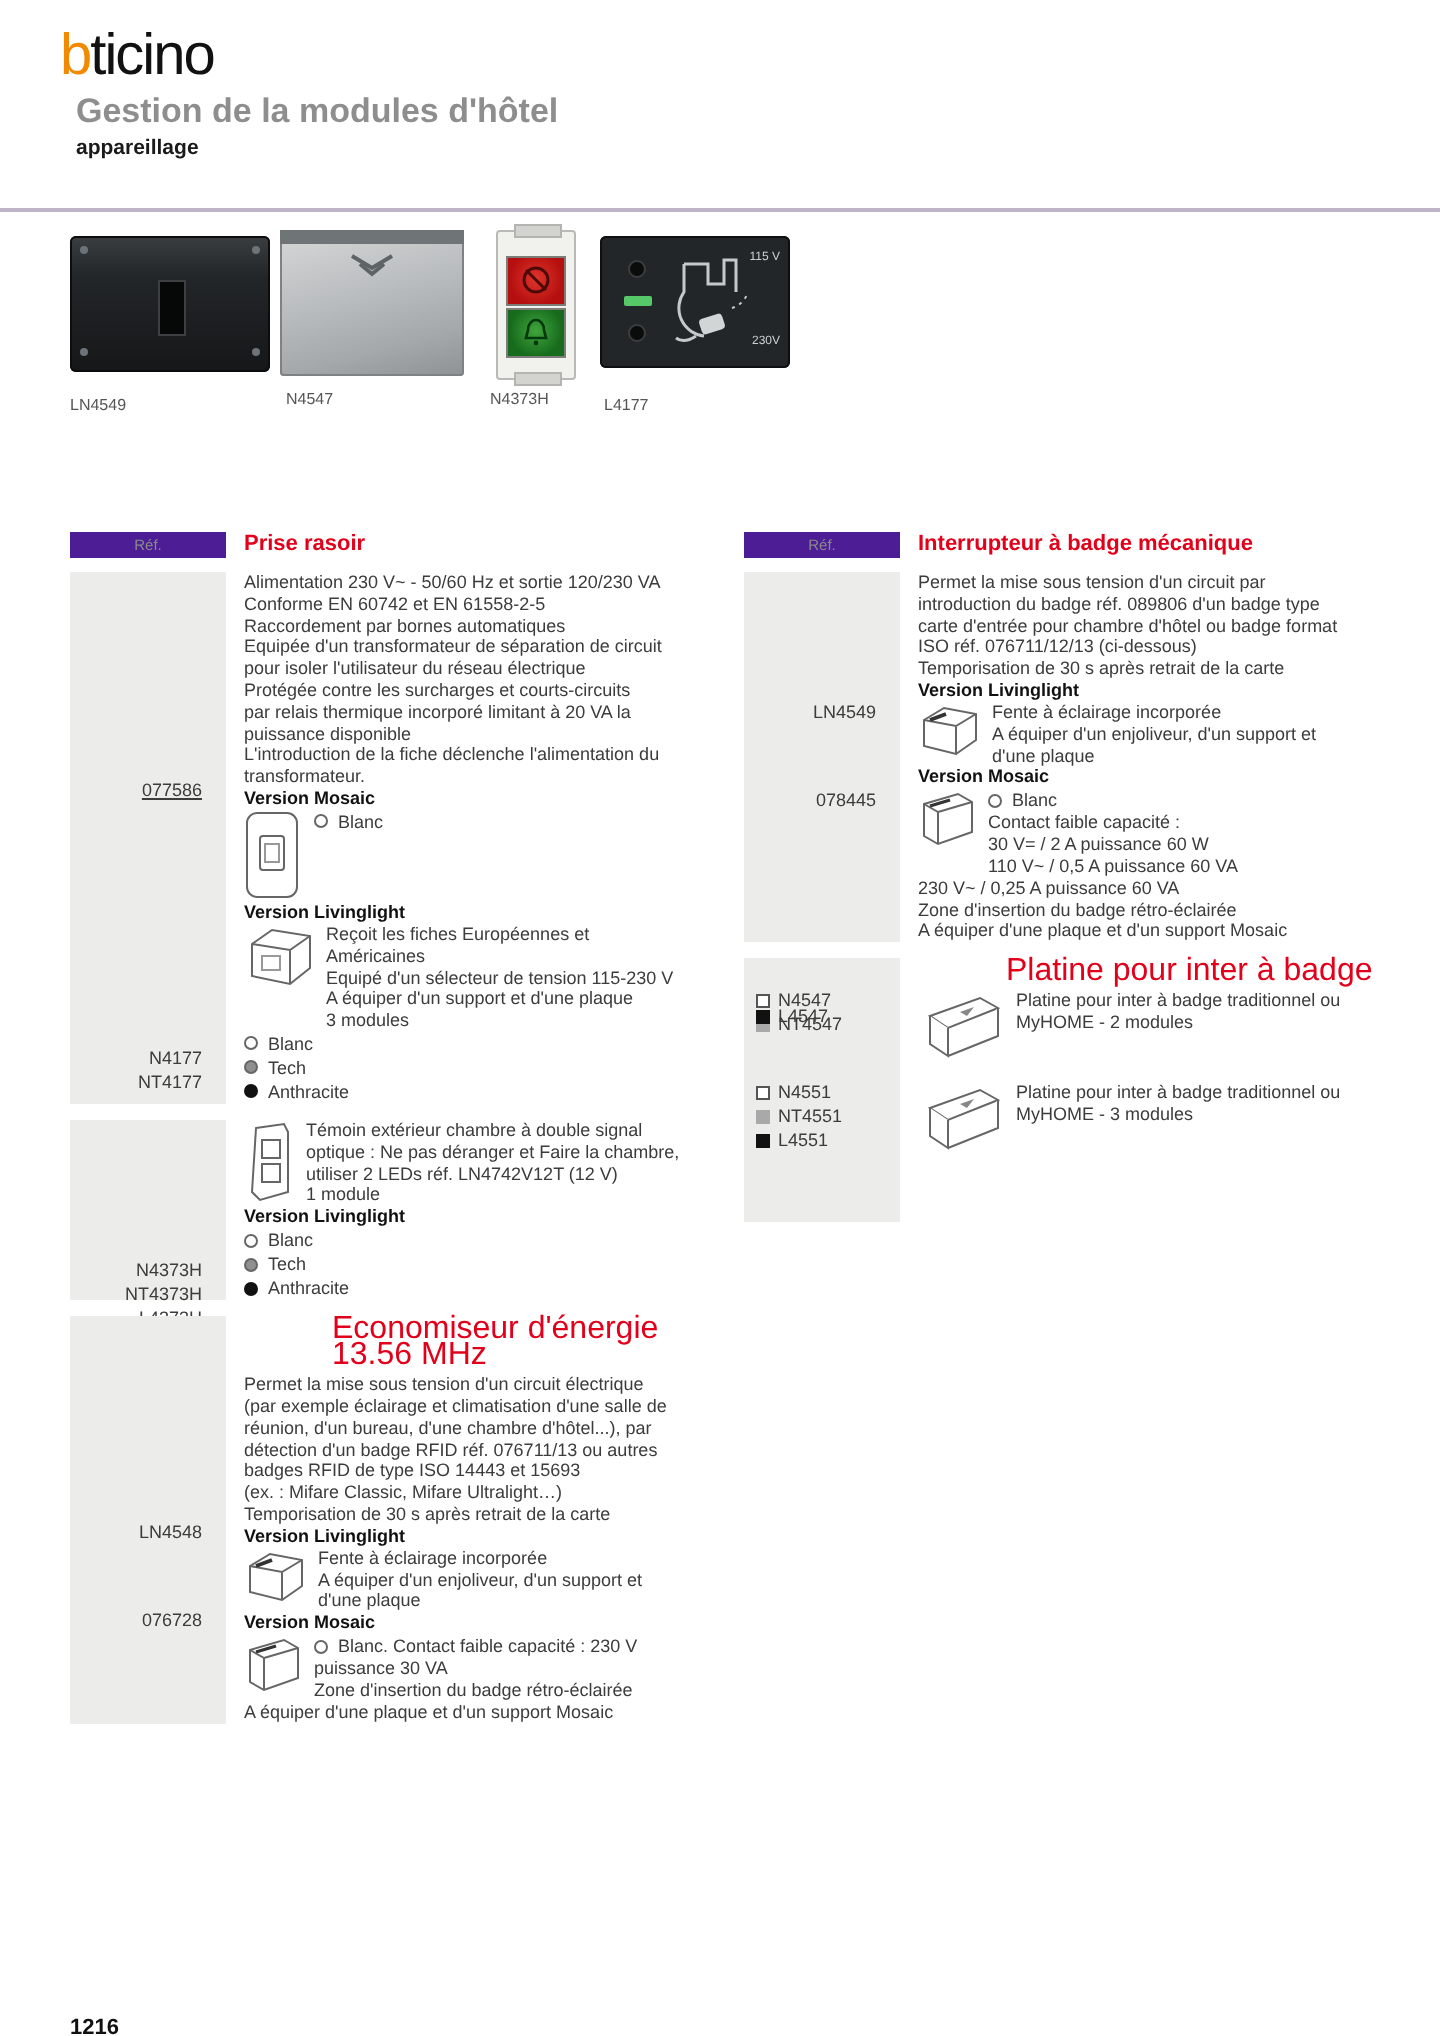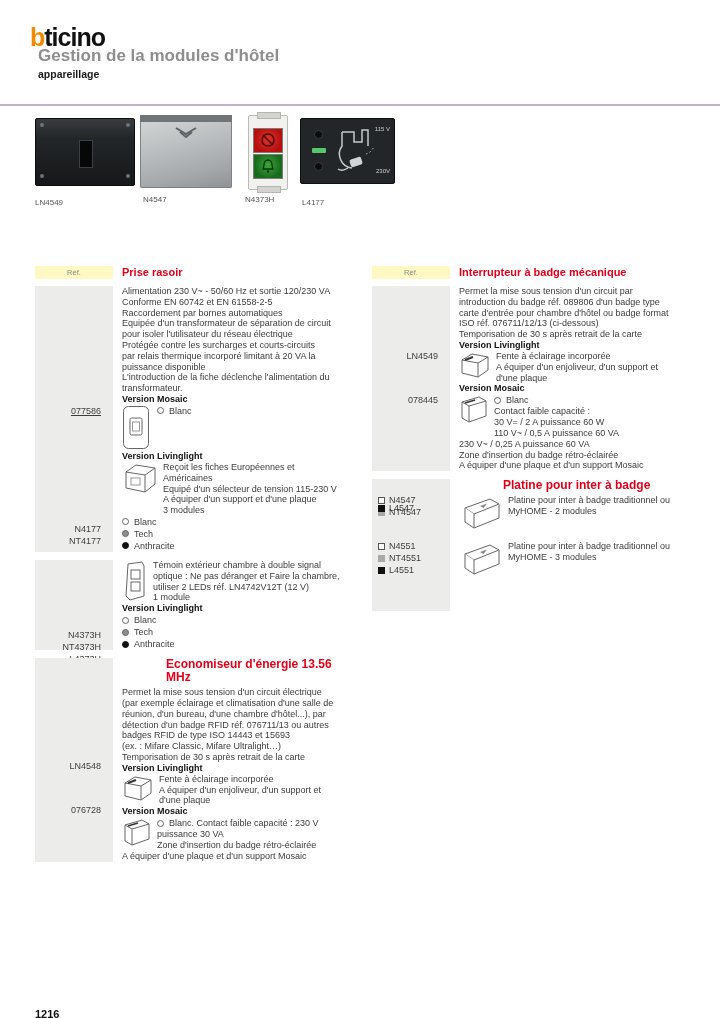--- a/index.html
+++ b/index.html
@@ -1,20 +1,20 @@
 <!DOCTYPE html>
 <html><head>
 <meta charset="utf-8">
 <style>
   html,body{margin:0;padding:0;background:#888;}
   .page{position:relative;width:720px;height:1018px;background:#fff;
         font-family:"Liberation Sans", sans-serif;color:#3c3c3c;overflow:hidden;}
 
   
-  .logo{position:absolute;left:30px;top:23px;font-size:25px;font-weight:bold;
+  .logo{position:absolute;left:30px;top:12px;font-size:29px;font-weight:normal;
         letter-spacing:-1px;color:#111;}
   .logo .b{color:#f18a00;}
   .hdr-title{position:absolute;left:38px;top:46px;font-size:17px;font-weight:bold;color:#8e8e8e;}
   .hdr-sub{position:absolute;left:38px;top:68px;font-size:10.5px;font-weight:bold;color:#1a1a1a;}
   .rule{position:absolute;left:0;top:104px;width:720px;height:2px;background:#beb3c7;}
 
   
   .products{position:absolute;left:0;top:112px;width:720px;height:95px;}
   .prod{position:absolute;}
   .prod-label{position:absolute;font-size:8px;color:#555;top:80px;left:0;}
@@ -37,31 +37,31 @@
   .img-l4177{width:95px;height:66px;background:#232628;border-radius:3px;position:relative;
       box-shadow:inset 0 0 0 1px #0e0f10;}
   .img-l4177 .led{position:absolute;left:12px;top:30px;width:14px;height:5px;background:#57c868;border-radius:1px;}
   .img-l4177 .hole{position:absolute;width:7px;height:7px;border-radius:50%;background:#0a0b0b;border:1px solid #3a3e40;}
   .img-l4177 .v{position:absolute;right:5px;font-size:6px;color:#cdd0d1;}
 
   
   .col{position:absolute;top:266px;width:325px;}
   .col-left{left:35px;} .col-right{left:372px;}
   .refbar-row{display:flex;align-items:flex-start;height:20px;}
-  .refbar{width:78px;height:13px;flex:none;background:#fef9c3;
+  .refbar{width:78px;height:13px;flex:none;background:#4c1d95;
       font-size:7.5px;color:#8a8a8a;text-align:center;line-height:13px;}
   .headline{padding-left:9px;font-size:11px;font-weight:bold;color:#e2001a;line-height:13px;}
 
   .section{display:flex;position:relative;margin-bottom:8px;}
   .refcol{width:78px;flex:none;background:#ececea;position:relative;}
   .ref{position:absolute;right:12px;font-size:9px;color:#3c3c3c;white-space:nowrap;line-height:11px;}
   .refL{position:absolute;left:6px;font-size:9px;color:#3c3c3c;white-space:nowrap;line-height:11px;
         display:flex;align-items:center;}
   .content{width:229px;padding-left:9px;font-size:9px;line-height:10.8px;color:#3c3c3c;}
-  .sec-title{font-size:12px;font-weight:bold;color:#e2001a;line-height:13px;margin-bottom:3px;padding-left:44px;}
+  .sec-title{font-size:16px;font-weight:normal;color:#e2001a;line-height:13px;margin-bottom:3px;padding-left:44px;}
   .pre{white-space:pre-line;}
   .vh{font-weight:bold;color:#111;line-height:11px;}
   .iconrow{display:flex;align-items:flex-start;}
   .icon{flex:none;margin-right:5px;}
   .itext{flex:1;}
   .colorrow{display:flex;align-items:center;height:12px;}
   .dot{width:7px;height:7px;border-radius:50%;border:1px solid #666;margin-right:5px;flex:none;box-sizing:border-box;}
   .dot.white{background:#fff;} .dot.gray{background:#8f8f8f;} .dot.black{background:#111;border-color:#111;}
   .sq{width:7px;height:7px;border:1px solid #555;margin-right:4px;flex:none;box-sizing:border-box;}
   .sq.white{background:#fff;} .sq.gray{background:#a9a9a9;border-color:#a9a9a9;} .sq.black{background:#111;border-color:#111;}
@@ -139,21 +139,21 @@
   </div>
 
   <div class="col col-left">
     <div class="refbar-row">
       <div class="refbar">Réf.</div>
       <div class="headline">Prise rasoir</div>
     </div>
 
     <div class="section">
       <div class="refcol">
-        <div class="ref" style="top:120px;text-decoration:underline;">077586</div>
+        <div class="ref" style="top:104px;text-decoration:underline;">077586</div>
         <div class="ref" style="top:238px;">N4177</div>
         <div class="ref" style="top:250px;">NT4177</div>
       </div>
       <div class="content">
         <div class="pre">Alimentation 230 V~ - 50/60 Hz et sortie 120/230 VA
 Conforme EN 60742 et EN 61558-2-5
 Raccordement par bornes automatiques
 Equipée d'un transformateur de séparation de circuit
 pour isoler l'utilisateur du réseau électrique
 Protégée contre les surcharges et courts-circuits

